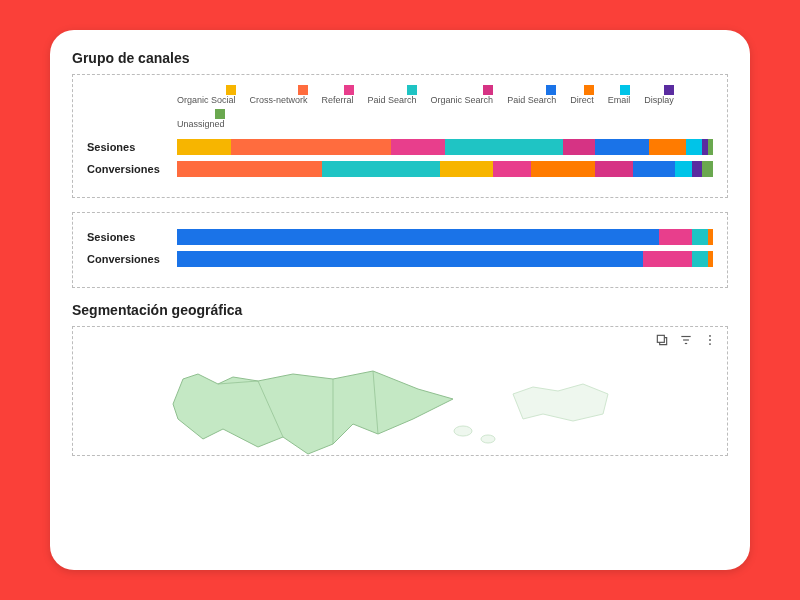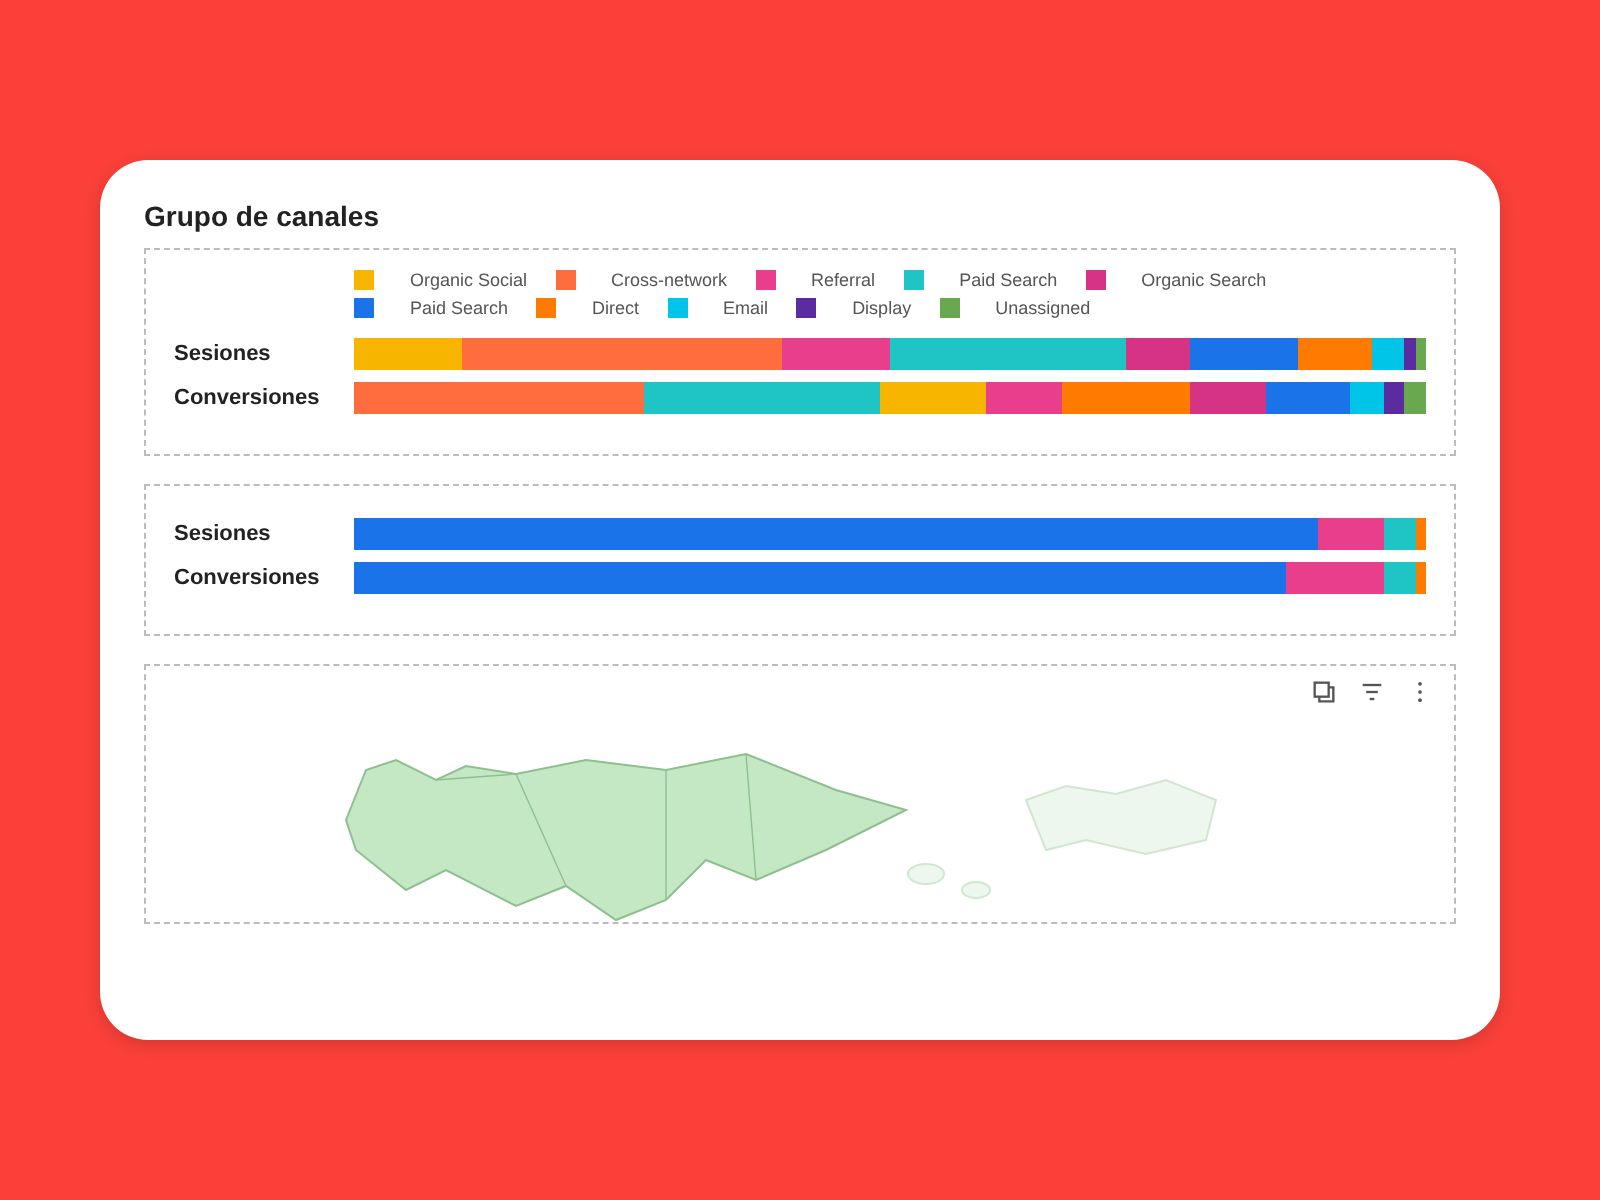--- a/index.html
+++ b/index.html
@@ -9,21 +9,21 @@
     height: 600px;
     font-family: Arial, Helvetica, sans-serif;
     display: flex;
     align-items: center;
     justify-content: center;
     overflow: hidden;
   }
   .card {
     background: #fff;
     width: 700px;
-    height: 440px;
+    height: 540px;
     border-radius: 24px;
     box-shadow: 0 2px 8px rgba(0,0,0,0.15);
     padding: 16px 22px;
     overflow: hidden;
     position: relative;
   }
   .section-title {
     font-size: 14px;
     font-weight: bold;
     color: #222;
@@ -39,21 +39,22 @@
     flex-wrap: wrap;
     gap: 4px 14px;
     margin-left: 90px;
     margin-bottom: 10px;
     font-size: 9px;
     color: #555;
   }
   .legend-item {
     display: inline-flex;
     align-items: flex-end;
-    gap: 18px;
+    gap: 0;
+    flex-direction: column;
   }
   .swatch {
     width: 10px;
     height: 10px;
     display: inline-block;
   }
   .row {
     display: flex;
     align-items: center;
     margin: 6px 0;
@@ -193,20 +194,21 @@
       <div class="row-label">Conversiones</div>
       <div class="bar" id="bar-devices-conversions">
           <div class="seg" style="width: 87%; background: rgb(26, 115, 232);"></div>
           <div class="seg" style="width: 9%; background: rgb(232, 62, 140);"></div>
           <div class="seg" style="width: 3%; background: rgb(31, 196, 196);"></div>
           <div class="seg" style="width: 1%; background: rgb(255, 123, 0);"></div>
         </div>
     </div>
   </div>
 
+  <div class="section-title">Segmentación geográfica</div>
   <div class="map-panel">
     <div class="map-toolbar">
       <span class="tool-icon">
         <svg viewBox="0 0 24 24" width="14" height="14" fill="none" stroke="currentColor" stroke-width="2">
             <rect x="4" y="4" width="12" height="12"></rect>
             <path d="M16 8h4v12H8v-4"></path>
           </svg>
       </span>
       <span class="tool-icon">
         <svg viewBox="0 0 24 24" width="14" height="14" fill="none" stroke="currentColor" stroke-width="2">

